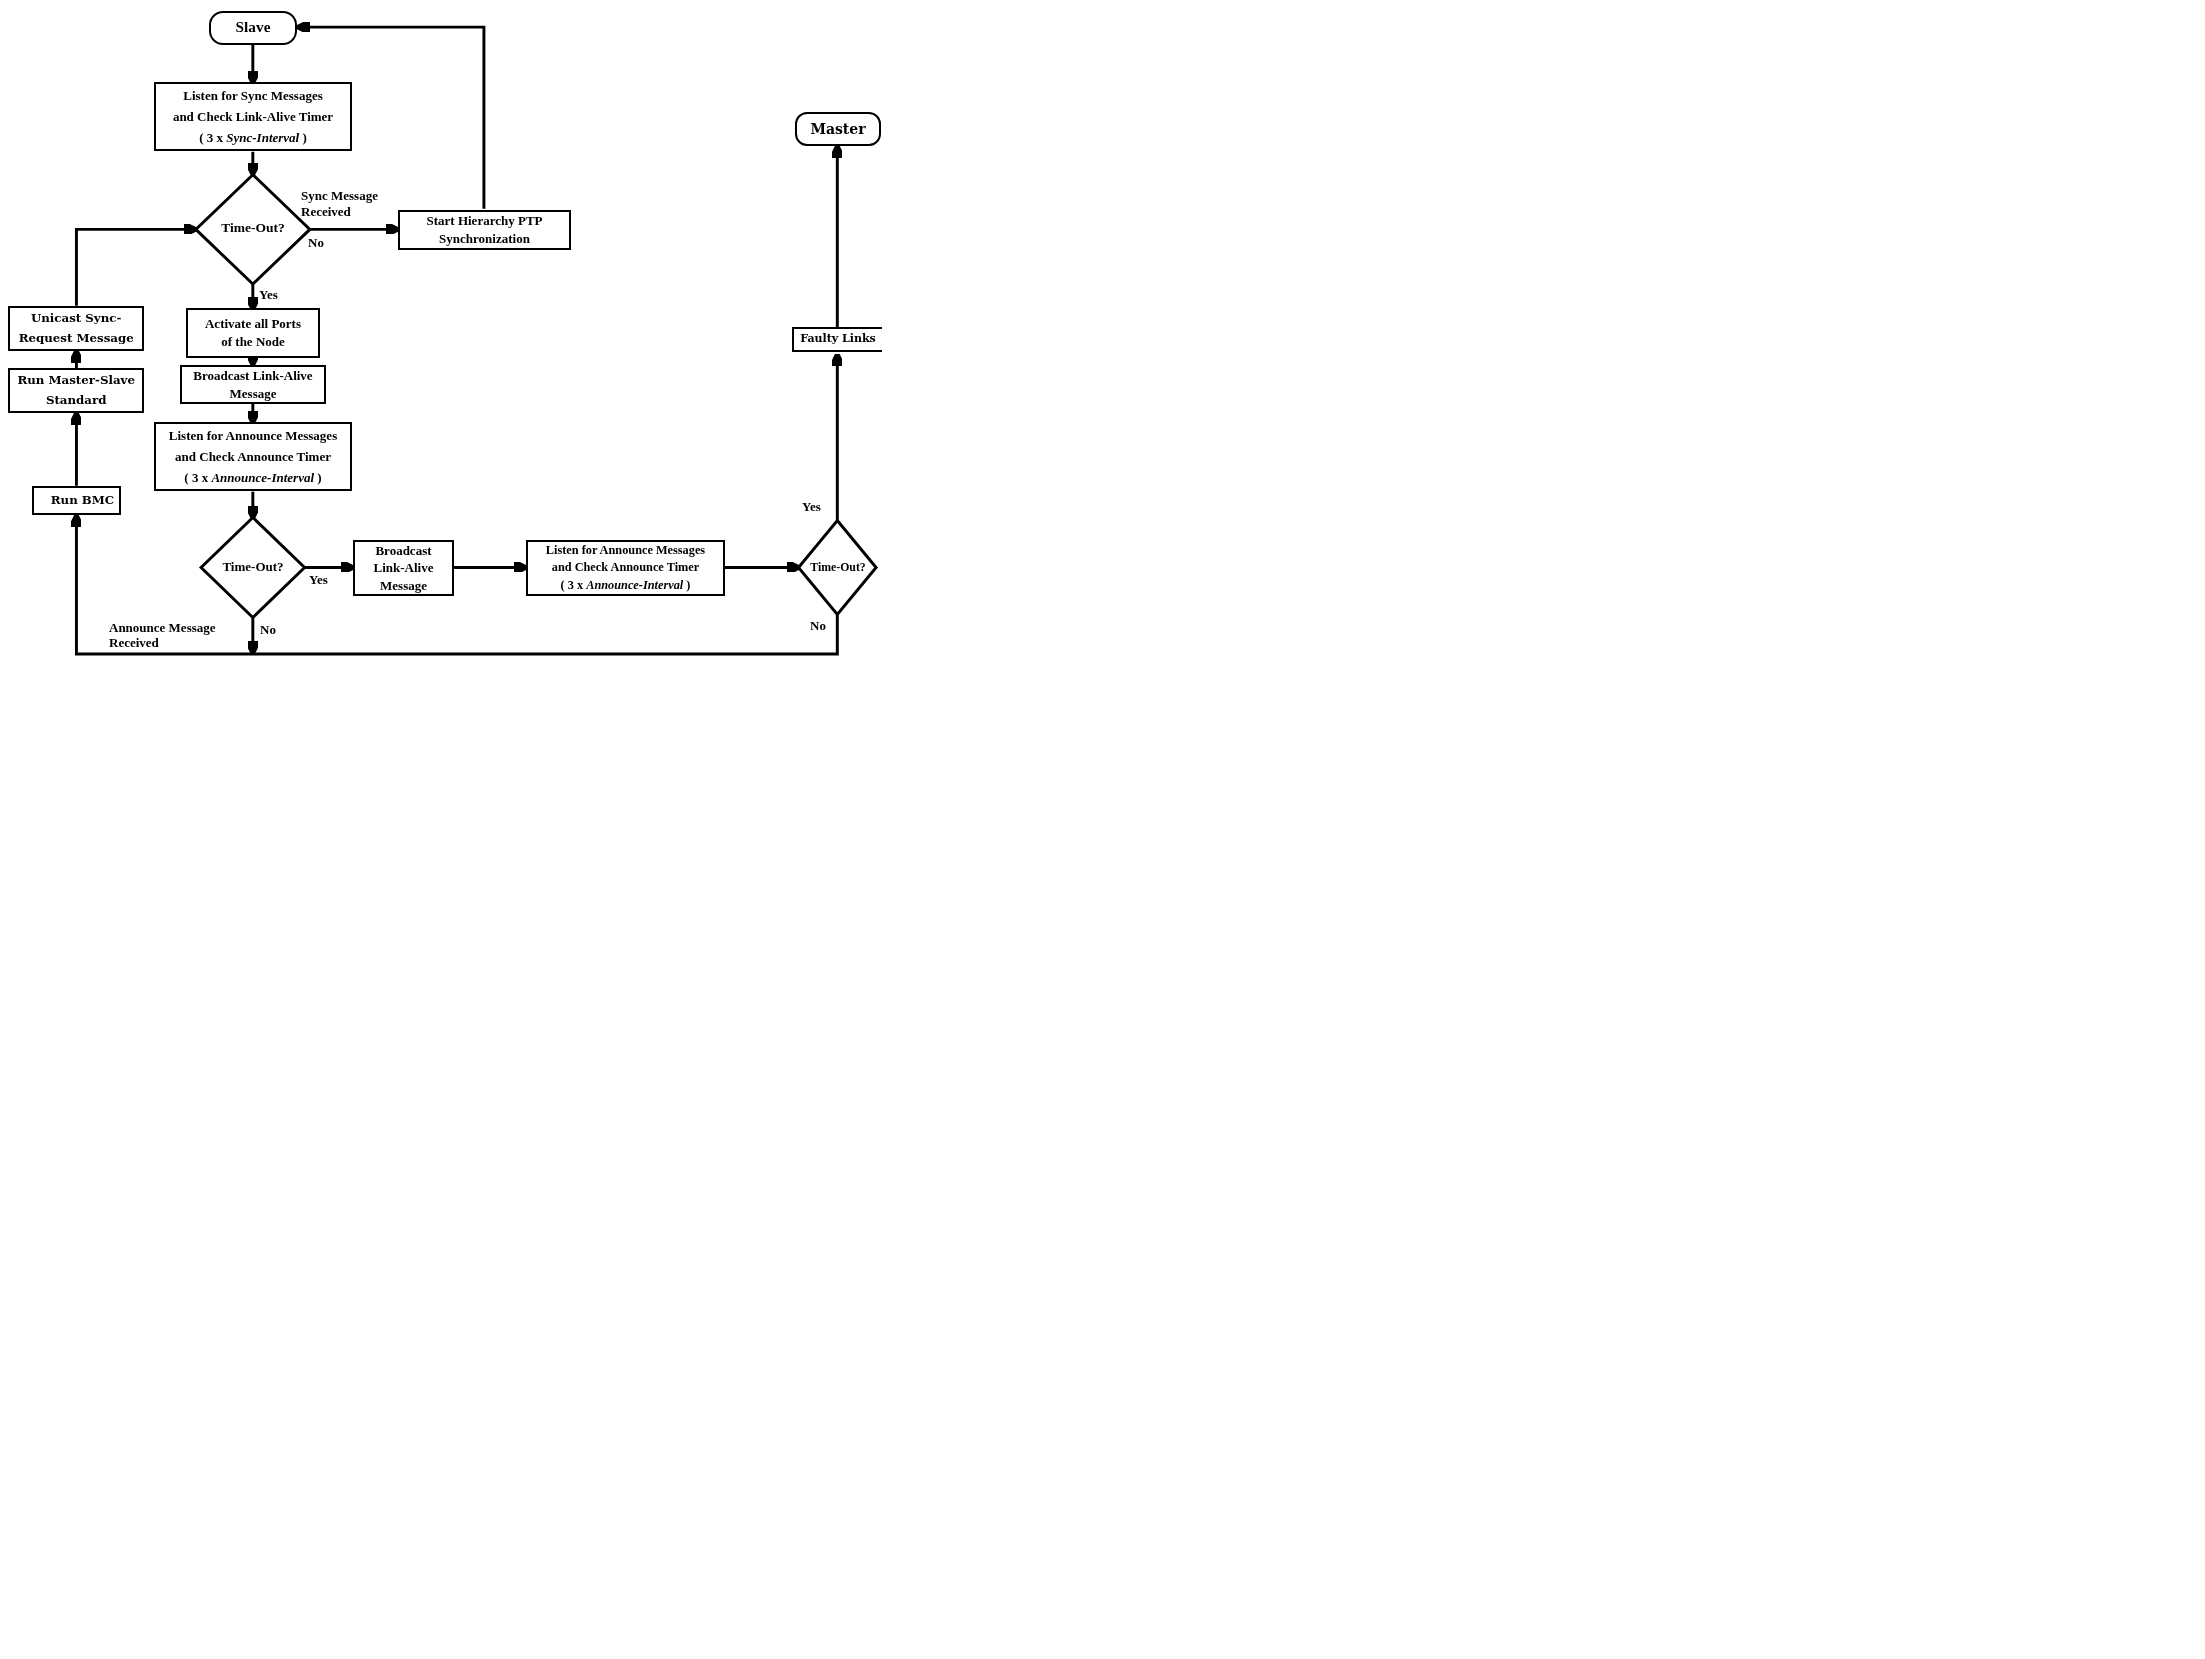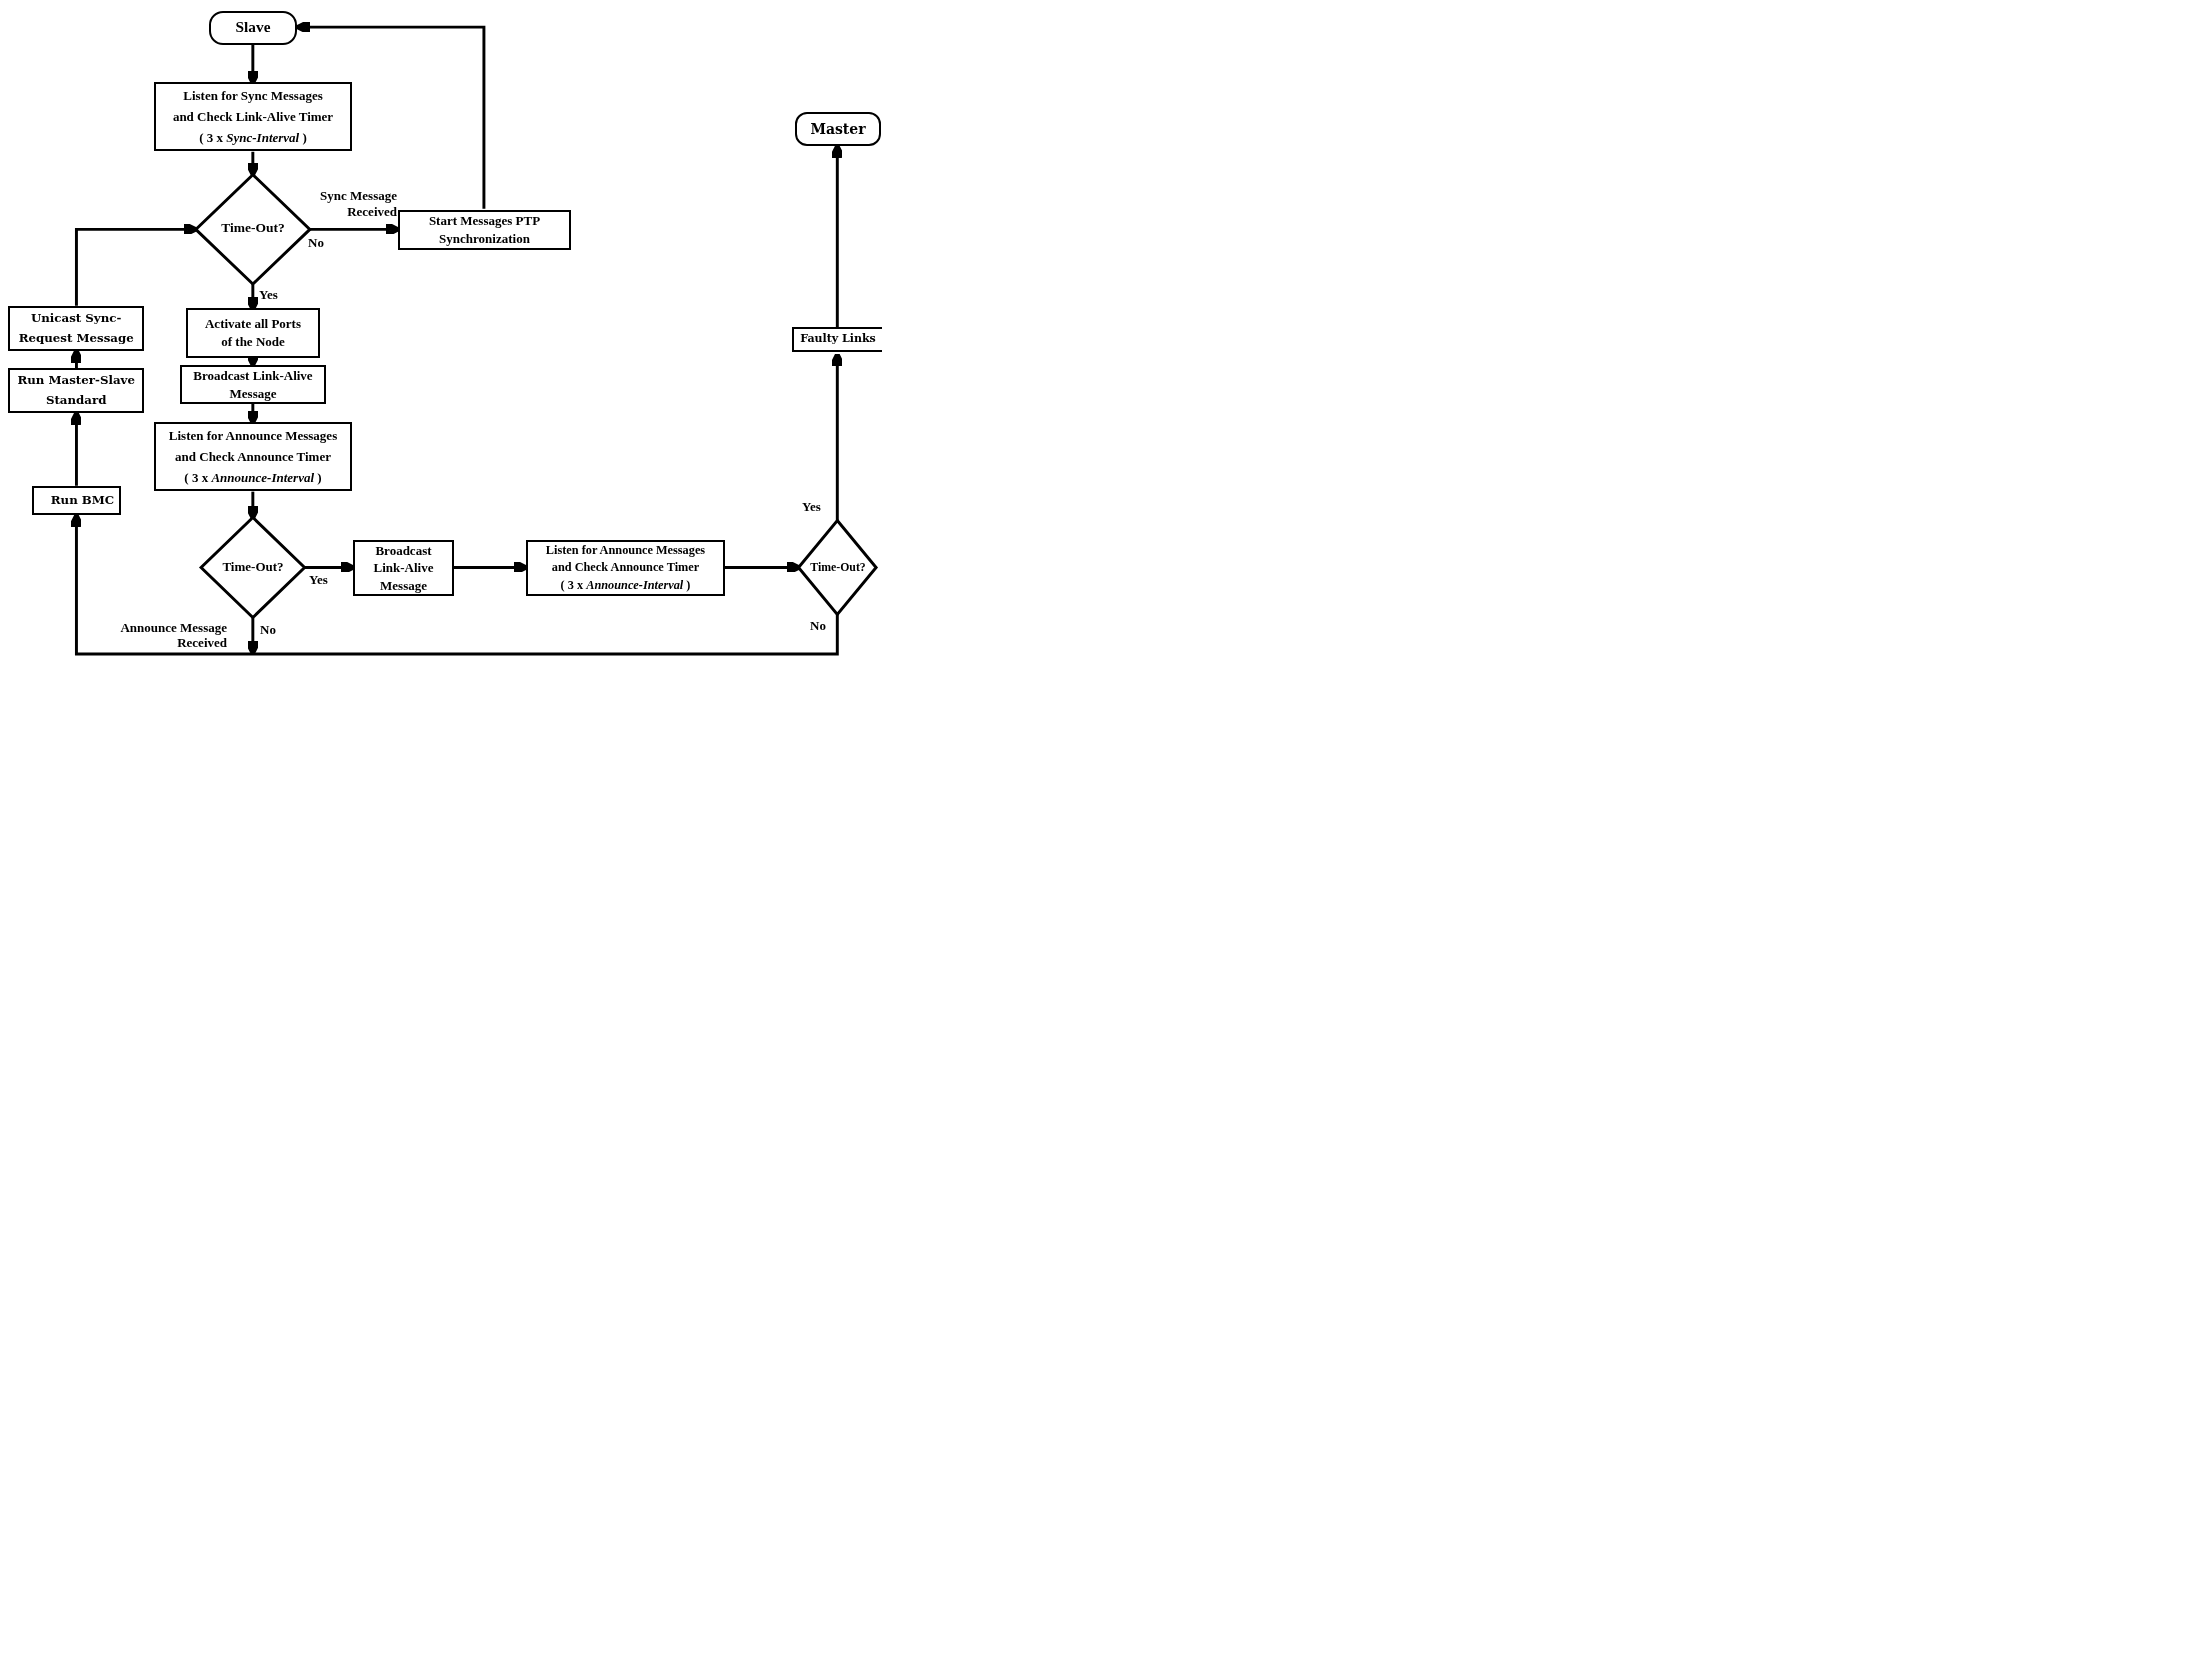--- a/index.html
+++ b/index.html
@@ -60,21 +60,21 @@
     font-weight: bold;
     pointer-events: none;
   }
   .elabel {
     position: absolute;
     font-weight: bold;
     font-size: 13px;
     line-height: 1.2;
     white-space: nowrap;
   }
-  .elabel.center { text-align: right; white-space: normal; }
+  .elabel.center { text-align: left; white-space: normal; }
   .tline i { }
 </style>
 </head>
 <body>
 
 <div class="stage">
 
   <svg class="wires" viewBox="0 0 1500 1129" xmlns="http://www.w3.org/2000/svg">
     <defs>
       <marker id="ah" viewBox="0 0 10 10" refX="8.5" refY="5" markerWidth="4.2" markerHeight="3.4" orient="auto-start-reverse">
@@ -114,21 +114,21 @@
     <span>Master</span>
   </div>
 
   <div class="node f22" style="left:154px; top:82px; width:198px; height:69px; line-height:21px;">
     <div class="tline">Listen for Sync Messages</div>
     <div class="tline">and Check Link-Alive Timer</div>
     <div class="tline"><span>( 3 x </span><i>Sync-Interval</i><span> )</span></div>
   </div>
 
   <div class="node f22" style="left:398px; top:210px; width:173px; height:40px; line-height:18px;">
-    <div class="tline">Start Messages PTP</div>
+    <div class="tline">Start Hierarchy PTP</div>
     <div class="tline">Synchronization</div>
   </div>
 
   <div class="node f22" style="left:186px; top:308px; width:134px; height:50px; line-height:17.6px;">
     <div class="tline">Activate all Ports</div>
     <div class="tline">of the Node</div>
   </div>
 
   <div class="node f22" style="left:180px; top:365px; width:146px; height:39px; line-height:17.6px;">
     <div class="tline">Broadcast Link-Alive</div>

